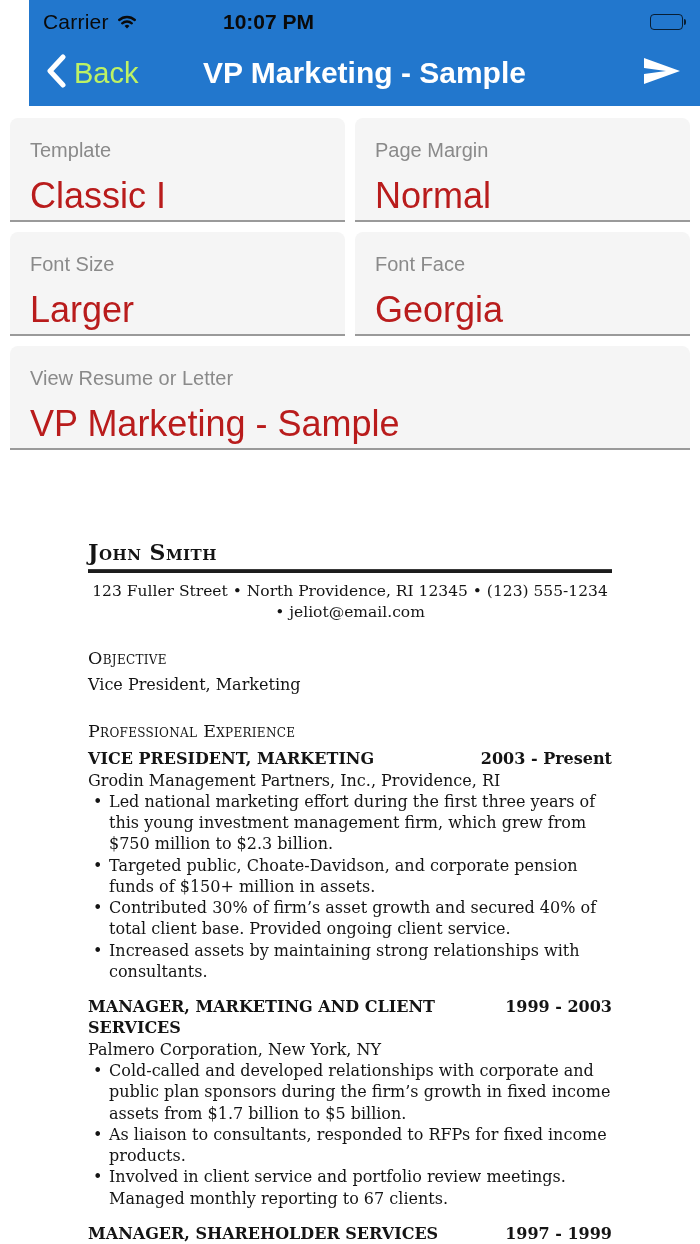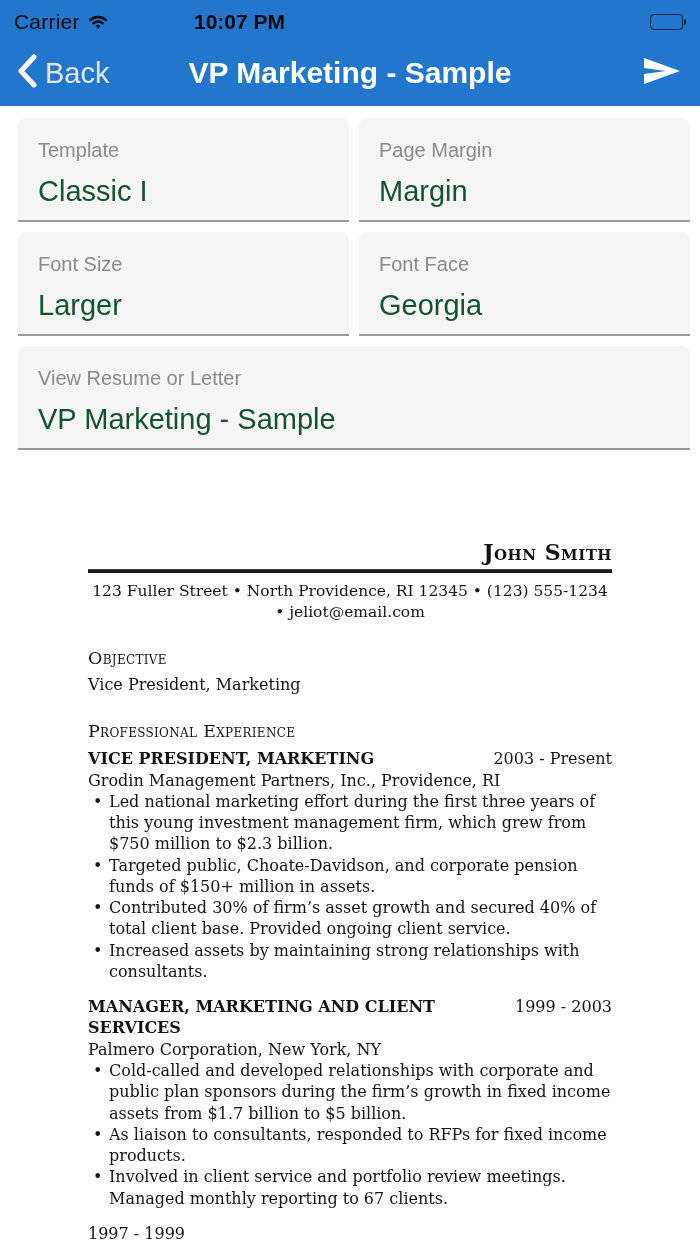--- a/index.html
+++ b/index.html
@@ -1,59 +1,59 @@
 <!DOCTYPE html>
 <html><head>
 <meta charset="utf-8">
 <style>
   * { margin:0; padding:0; box-sizing:border-box; }
   html,body { width:700px; height:1244px; overflow:hidden; background:#ffffff;
               font-family:"Liberation Sans", sans-serif; }
 
   
-  .chrome { background:#2277cd; }
+  .chrome { background:#2277cd;margin-left:29px; }
   .status-bar { height:40px; display:flex; align-items:center; padding:4px 14px 0 14px; color:#0a0a0a; }
   .sb-left { display:flex; align-items:center; gap:6px; width:180px; }
   .sb-carrier { font-size:21px; letter-spacing:.2px; }
   .sb-center { flex:1; text-align:left; font-size:21px; font-weight:700; }
   .sb-right { width:180px; display:flex; justify-content:flex-end; align-items:center; }
   .wifi-svg { display:block; }
   .battery { display:flex; align-items:center; }
   .batt-body { width:33px; height:16px; border:1.5px solid rgba(0,0,0,.75); border-radius:4px; padding:1.5px; }
   .batt-fill { width:100%; height:100%; background:#000; border-radius:2px; }
   .batt-nub { width:2.5px; height:6px; background:rgba(0,0,0,.75); border-radius:0 2px 2px 0; margin-left:1px; }
 
   .nav-bar { height:66px; display:flex; align-items:center; padding:0 16px; position:relative; }
-  .back-btn { display:flex; align-items:center; gap:7px; color:#e5e5e5; cursor:pointer; z-index:2; }
+  .back-btn { display:flex; align-items:center; gap:7px; color:#bef264; cursor:pointer; z-index:2; }
   .back-label { font-size:29px; }
   .nav-title { position:absolute; left:0; right:0; text-align:center; color:#fff;
                font-size:30px; font-weight:700; }
   .send-btn { margin-left:auto; cursor:pointer; z-index:2; display:flex; }
 
   
-  .fields { display:flex; flex-wrap:wrap; gap:10px; padding:12px 10px 0 18px; }
+  .fields { display:flex; flex-wrap:wrap; gap:10px; padding:12px 10px 0 10px; }
   .field-card { background:#f5f5f5; border-radius:8px 8px 0 0; border-bottom:2px solid #9a9a9a;
                 height:104px; padding:21px 20px 0 20px; width:calc(50% - 5px); cursor:pointer; }
   .field-card.full { width:100%; }
   .field-label { font-size:20px; color:#8a8a8a; }
-  .field-value { font-size:29px; color:#14532d; margin-top:13px; }
+  .field-value { font-size:36px; color:#b91c1c; margin-top:13px; }
 
   
   .resume { width:524px; margin:88px auto 0 auto; font-family:"DejaVu Serif","Liberation Serif",serif;
             color:#141414; font-size:16px; line-height:1.33; }
-  .r-name { text-align:right; font-weight:700; font-size:22px; font-variant:small-caps; letter-spacing:.5px; }
+  .r-name { text-align:left; font-weight:700; font-size:22px; font-variant:small-caps; letter-spacing:.5px; }
   .r-rule { height:2px; border-top:1px solid #3a3a3a; border-bottom:3px solid #1c1c1c; margin-top:2px; }
   .r-contact { text-align:center; font-size:15.5px; margin-top:8px; }
   .r-heading { font-weight:400; font-variant:small-caps; font-size:17.5px; margin-top:25px; letter-spacing:.3px; }
   .r-obj-text { margin-top:3px; }
   .job { margin-top:14px; }
   .job:first-of-type { margin-top:5px; }
   .job-header { display:flex; justify-content:space-between; align-items:baseline; }
   .job-title { font-weight:700; }
-  .job-date { white-space:nowrap; }
+  .job-date { white-space:nowrap;font-weight:bold; }
   ul.bullets { list-style:none; }
   ul.bullets li { position:relative; padding-left:21px; }
   ul.bullets li::before { content:"\2022"; position:absolute; left:5px; }
 </style>
 </head>
 <body>
 
 <div class="chrome">
   <div class="status-bar">
     <div class="sb-left">
@@ -96,21 +96,21 @@
 </div>
 
 <div class="fields">
   <div class="field-card">
     <div class="field-label">Template</div>
     <div class="field-value">Classic I</div>
   </div>
 
   <div class="field-card">
     <div class="field-label">Page Margin</div>
-    <div class="field-value">Margin</div>
+    <div class="field-value">Normal</div>
   </div>
 
   <div class="field-card">
     <div class="field-label">Font Size</div>
     <div class="field-value">Larger</div>
   </div>
 
   <div class="field-card">
     <div class="field-label">Font Face</div>
     <div class="field-value">Georgia</div>
@@ -154,20 +154,21 @@
     <div class="job-company">Palmero Corporation, New York, NY</div>
     <ul class="bullets">
           <li>Cold-called and developed relationships with corporate and public plan sponsors during the firm’s growth in fixed income assets from $1.7 billion to $5 billion.</li>
           <li>As liaison to consultants, responded to RFPs for fixed income products.</li>
           <li>Involved in client service and portfolio review meetings. Managed monthly reporting to 67 clients.</li>
         </ul>
   </div>
 
   <div class="job">
     <div class="job-header">
+      <span class="job-title">MANAGER, SHAREHOLDER SERVICES</span>
       <span class="job-date">1997 - 1999</span>
     </div>
 
   </div>
 
 </div>
 
 </div>
 
 </body></html>

